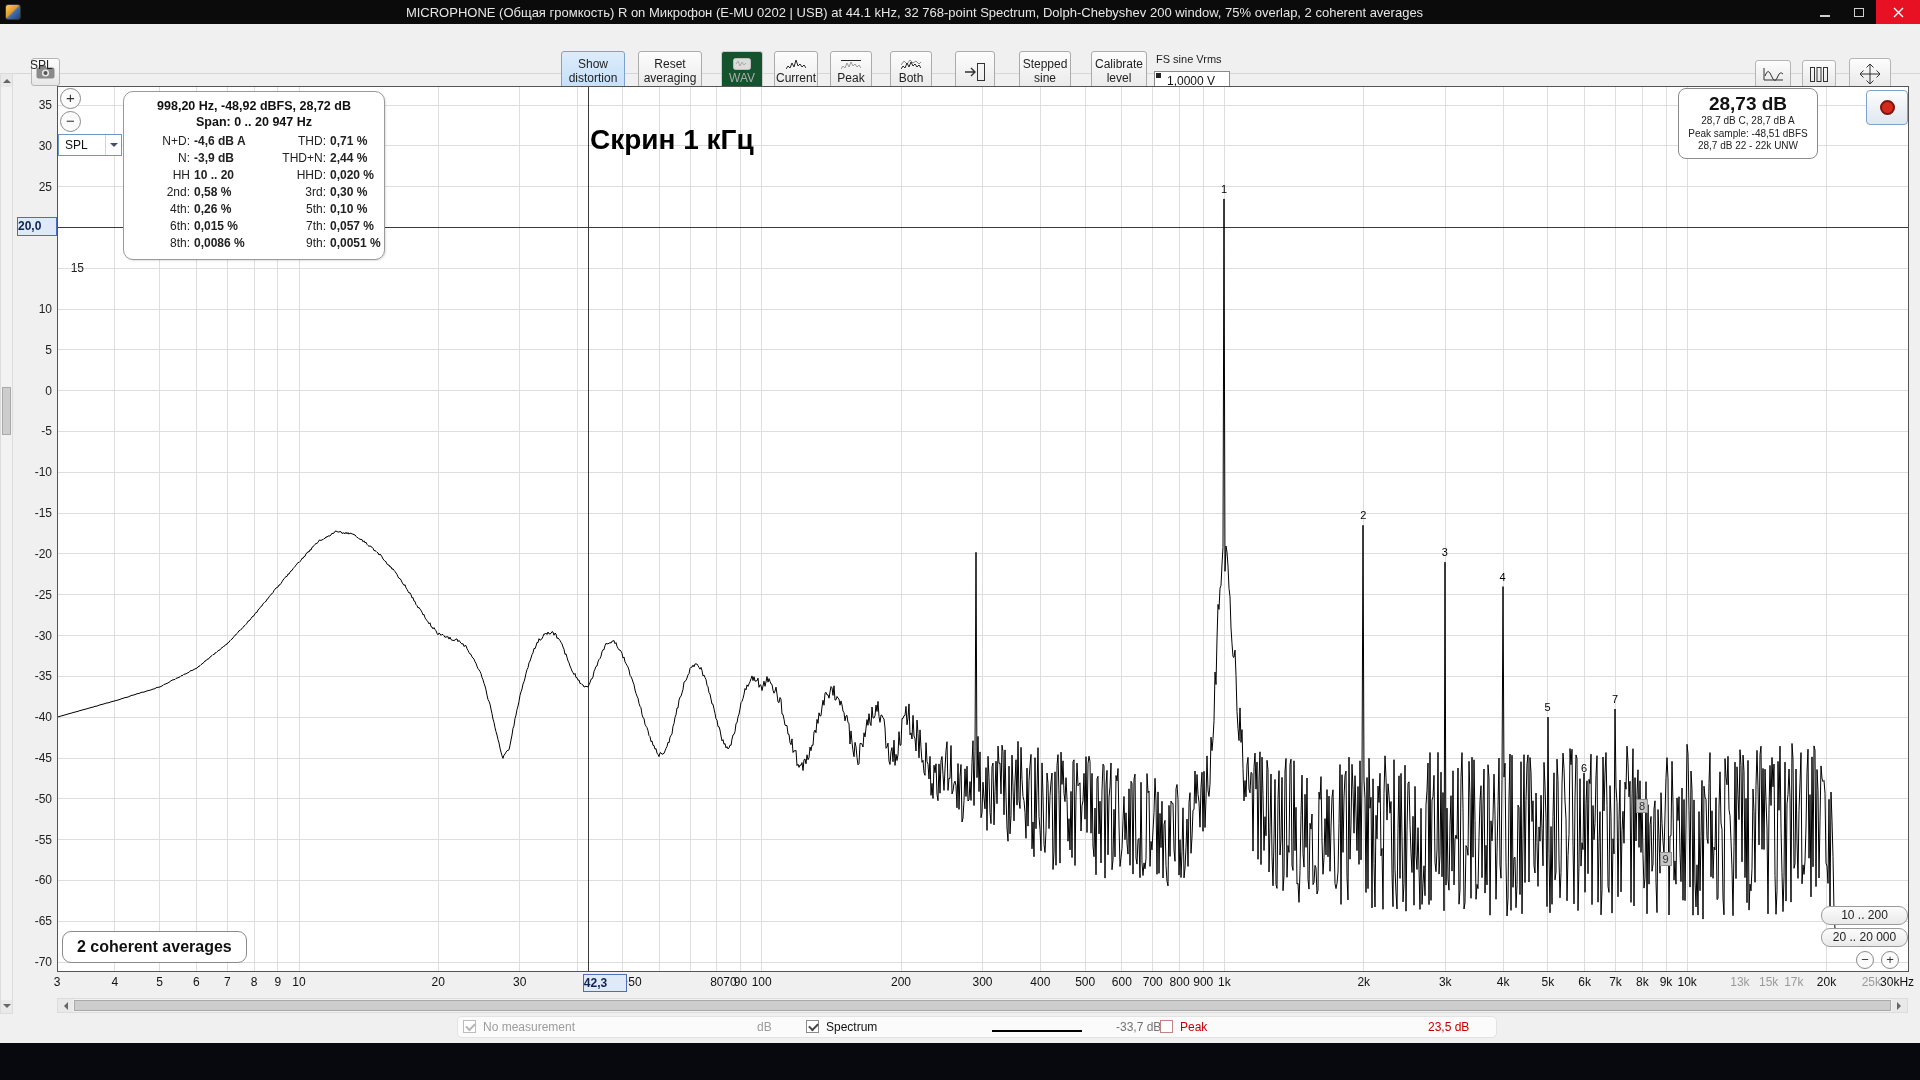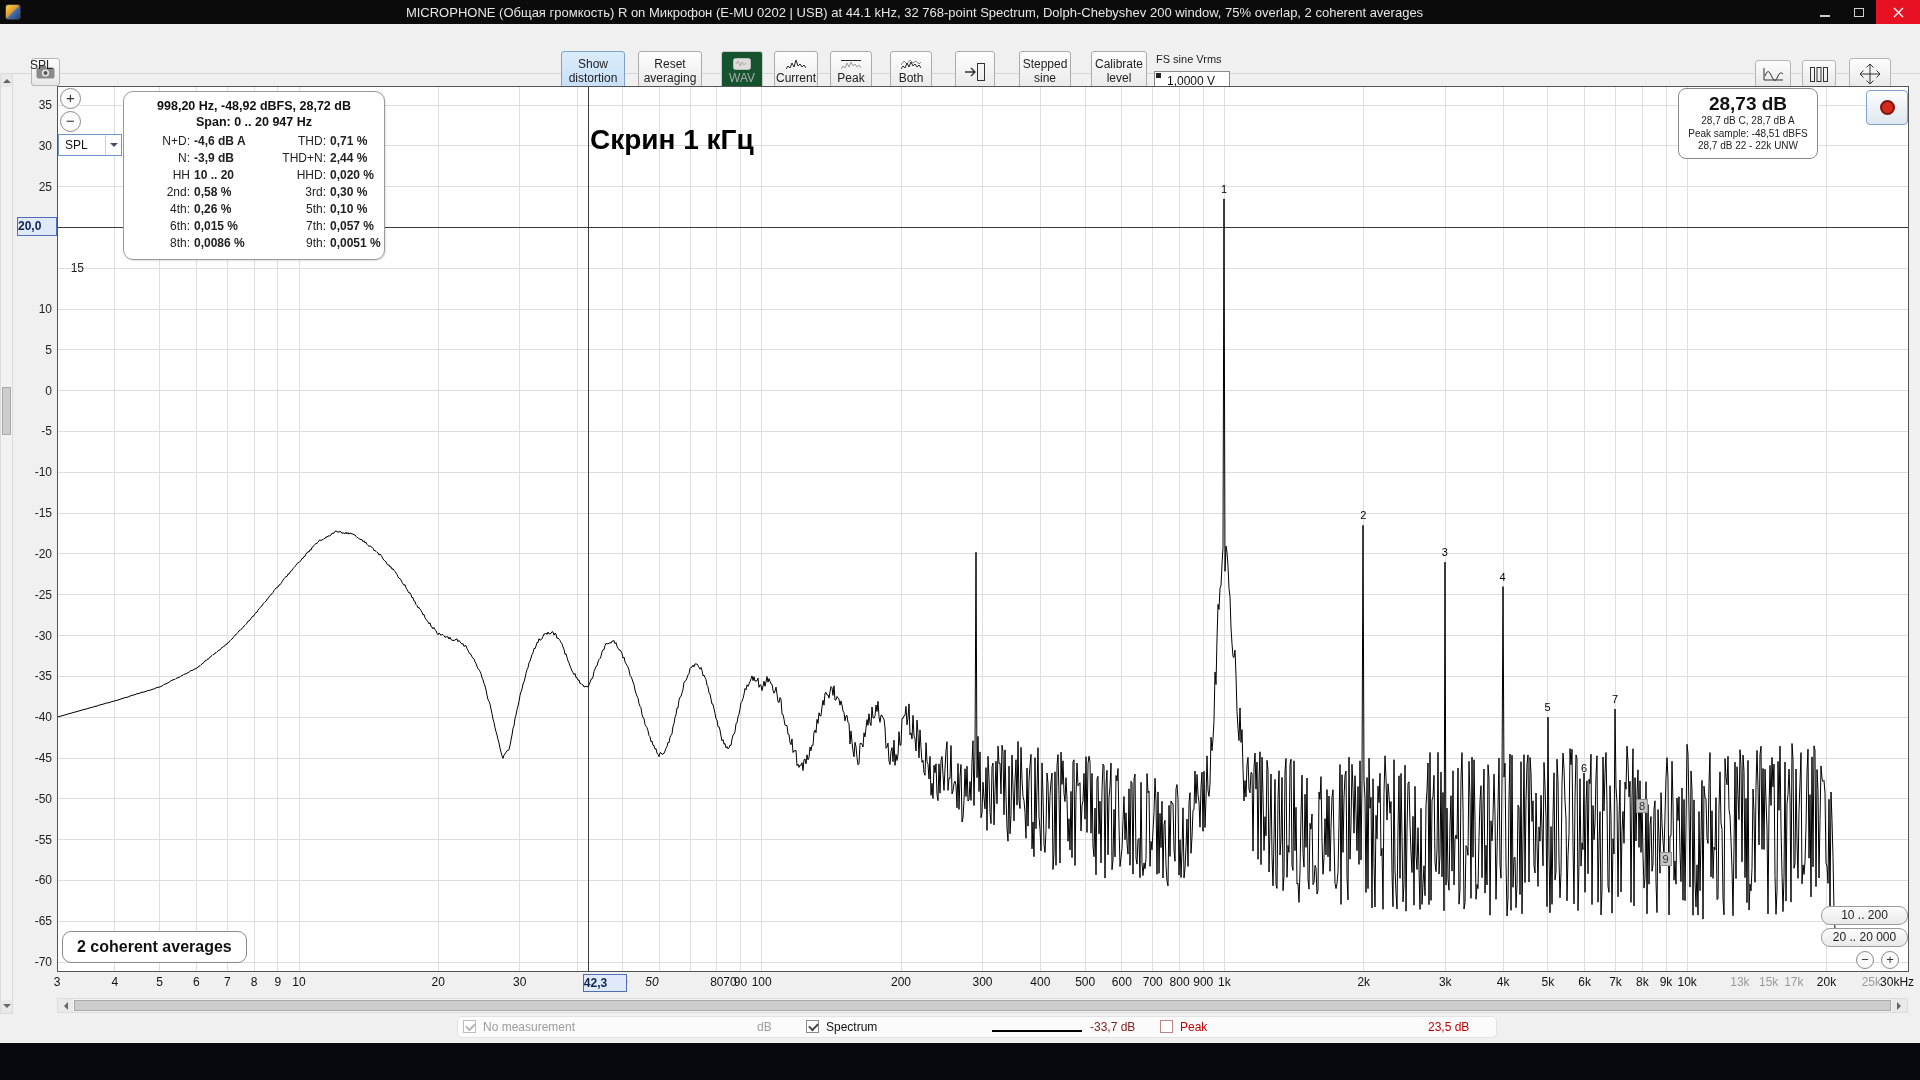--- a/index.html
+++ b/index.html
@@ -317,21 +317,21 @@
       <div class="xlab" style="left: 57px;">3</div>
       <div class="xlab" style="left: 114.815px;">4</div>
       <div class="xlab" style="left: 159.661px;">5</div>
       <div class="xlab" style="left: 196.302px;">6</div>
       <div class="xlab" style="left: 227.281px;">7</div>
       <div class="xlab" style="left: 254.117px;">8</div>
       <div class="xlab" style="left: 277.788px;">9</div>
       <div class="xlab" style="left: 298.962px;">10</div>
       <div class="xlab" style="left: 438.264px;">20</div>
       <div class="xlab" style="left: 519.75px;">30</div>
-      <div class="xlab" style="left: 652px; font-style: italic;">50</div>
+      <div class="xlab" style="left: 635px;">50</div>
       <div class="xlab" style="left: 621px;">60</div>
       <div class="xlab" style="left: 690.031px; margin-left: 40px;">70</div>
       <div class="xlab" style="left: 716.867px;">80</div>
       <div class="xlab" style="left: 740.538px;">90</div>
       <div class="xlab" style="left: 761.712px;">100</div>
       <div class="xlab" style="left: 901.014px;">200</div>
       <div class="xlab" style="left: 982.5px;">300</div>
       <div class="xlab" style="left: 1040.32px;">400</div>
       <div class="xlab" style="left: 1085.16px;">500</div>
       <div class="xlab" style="left: 1121.8px;">600</div>
@@ -454,20 +454,20 @@
   </div>
 
   <div class="statusbar">
     <div class="status-panel"></div>
     <span class="cb checked gray" style="left:463px;"></span>
     <span class="st" style="left:483px; color:#9c9c9c;">No measurement</span>
     <span class="st" style="left:757px; color:#9c9c9c;">dB</span>
     <span class="cb checked" style="left:806px;"></span>
     <span class="st" style="left:826px; color:#111;">Spectrum</span>
     <span class="swatch-line"></span>
-    <span class="st" style="left:1090px; color:#7f1d1d;">-33,7 dB</span>
+    <span class="st" style="left:1116px; color:#737373;">-33,7 dB</span>
     <span class="cb red" style="left:1160px;"></span>
     <span class="st" style="left:1180px; color:#c00000;">Peak</span>
     <span class="st" style="left:1428px; color:#c00000;">23,5 dB</span>
   </div>
 
   <div class="bottom-strip"></div>
 </div>
 
 </body></html>

